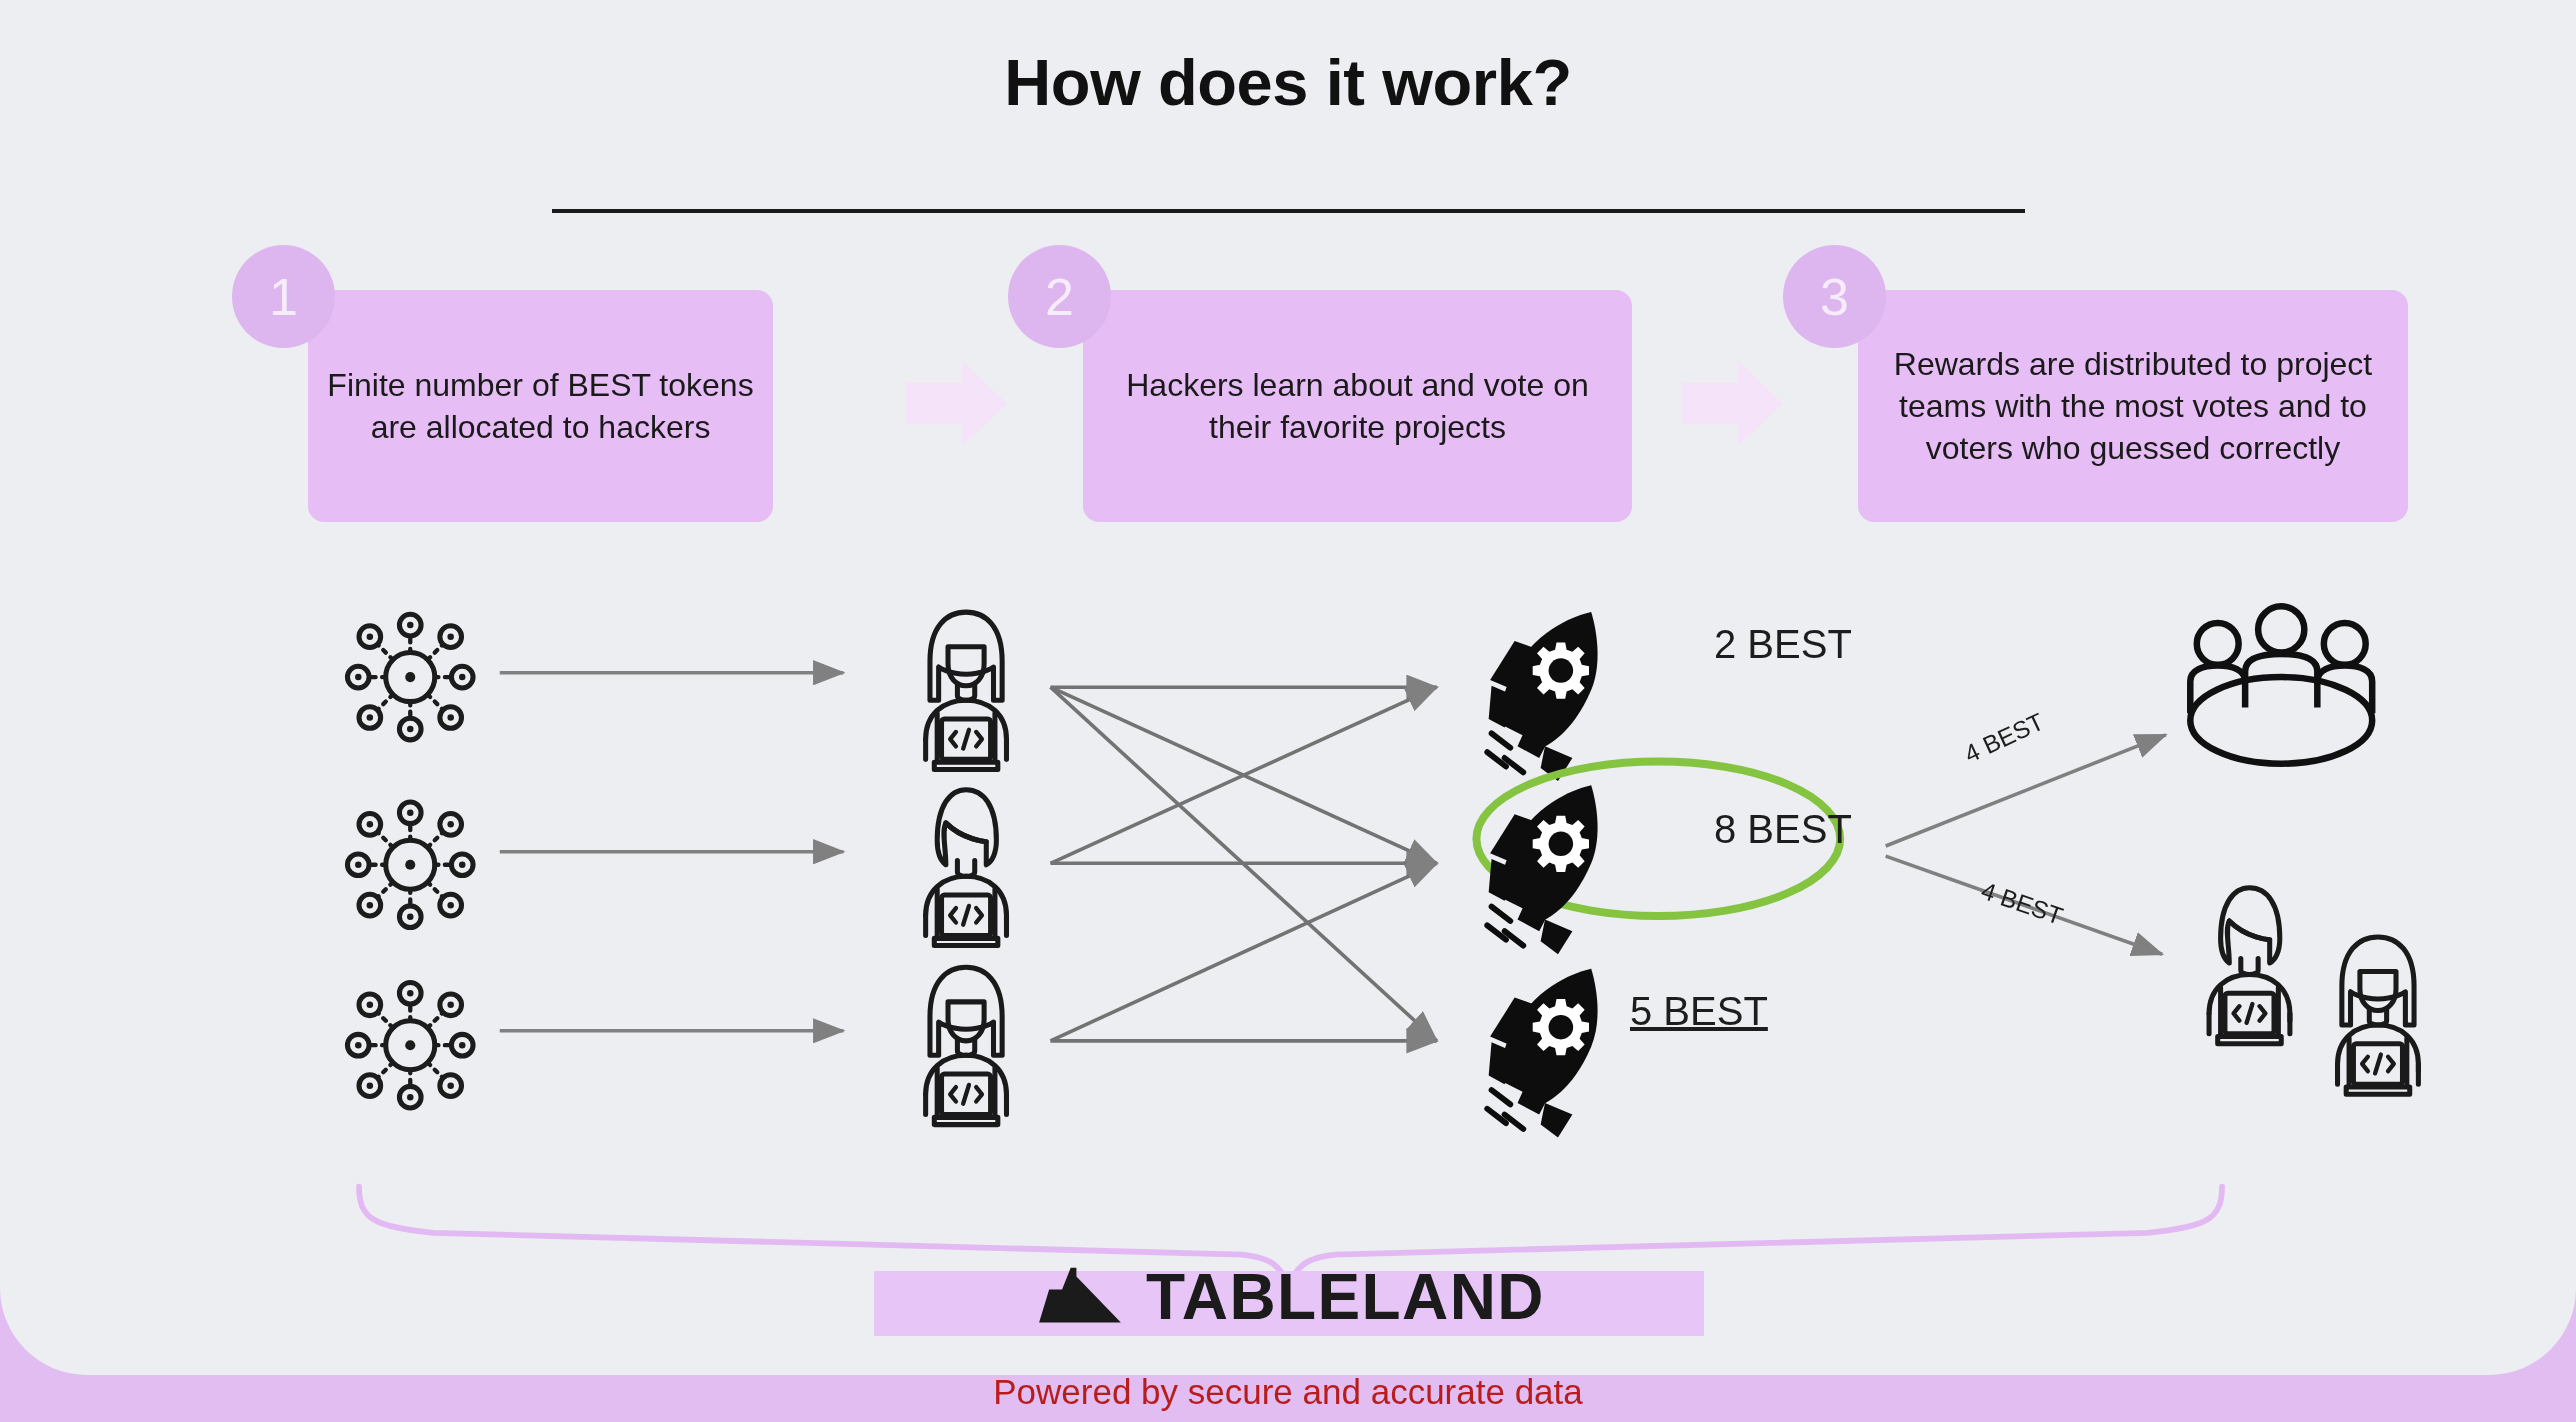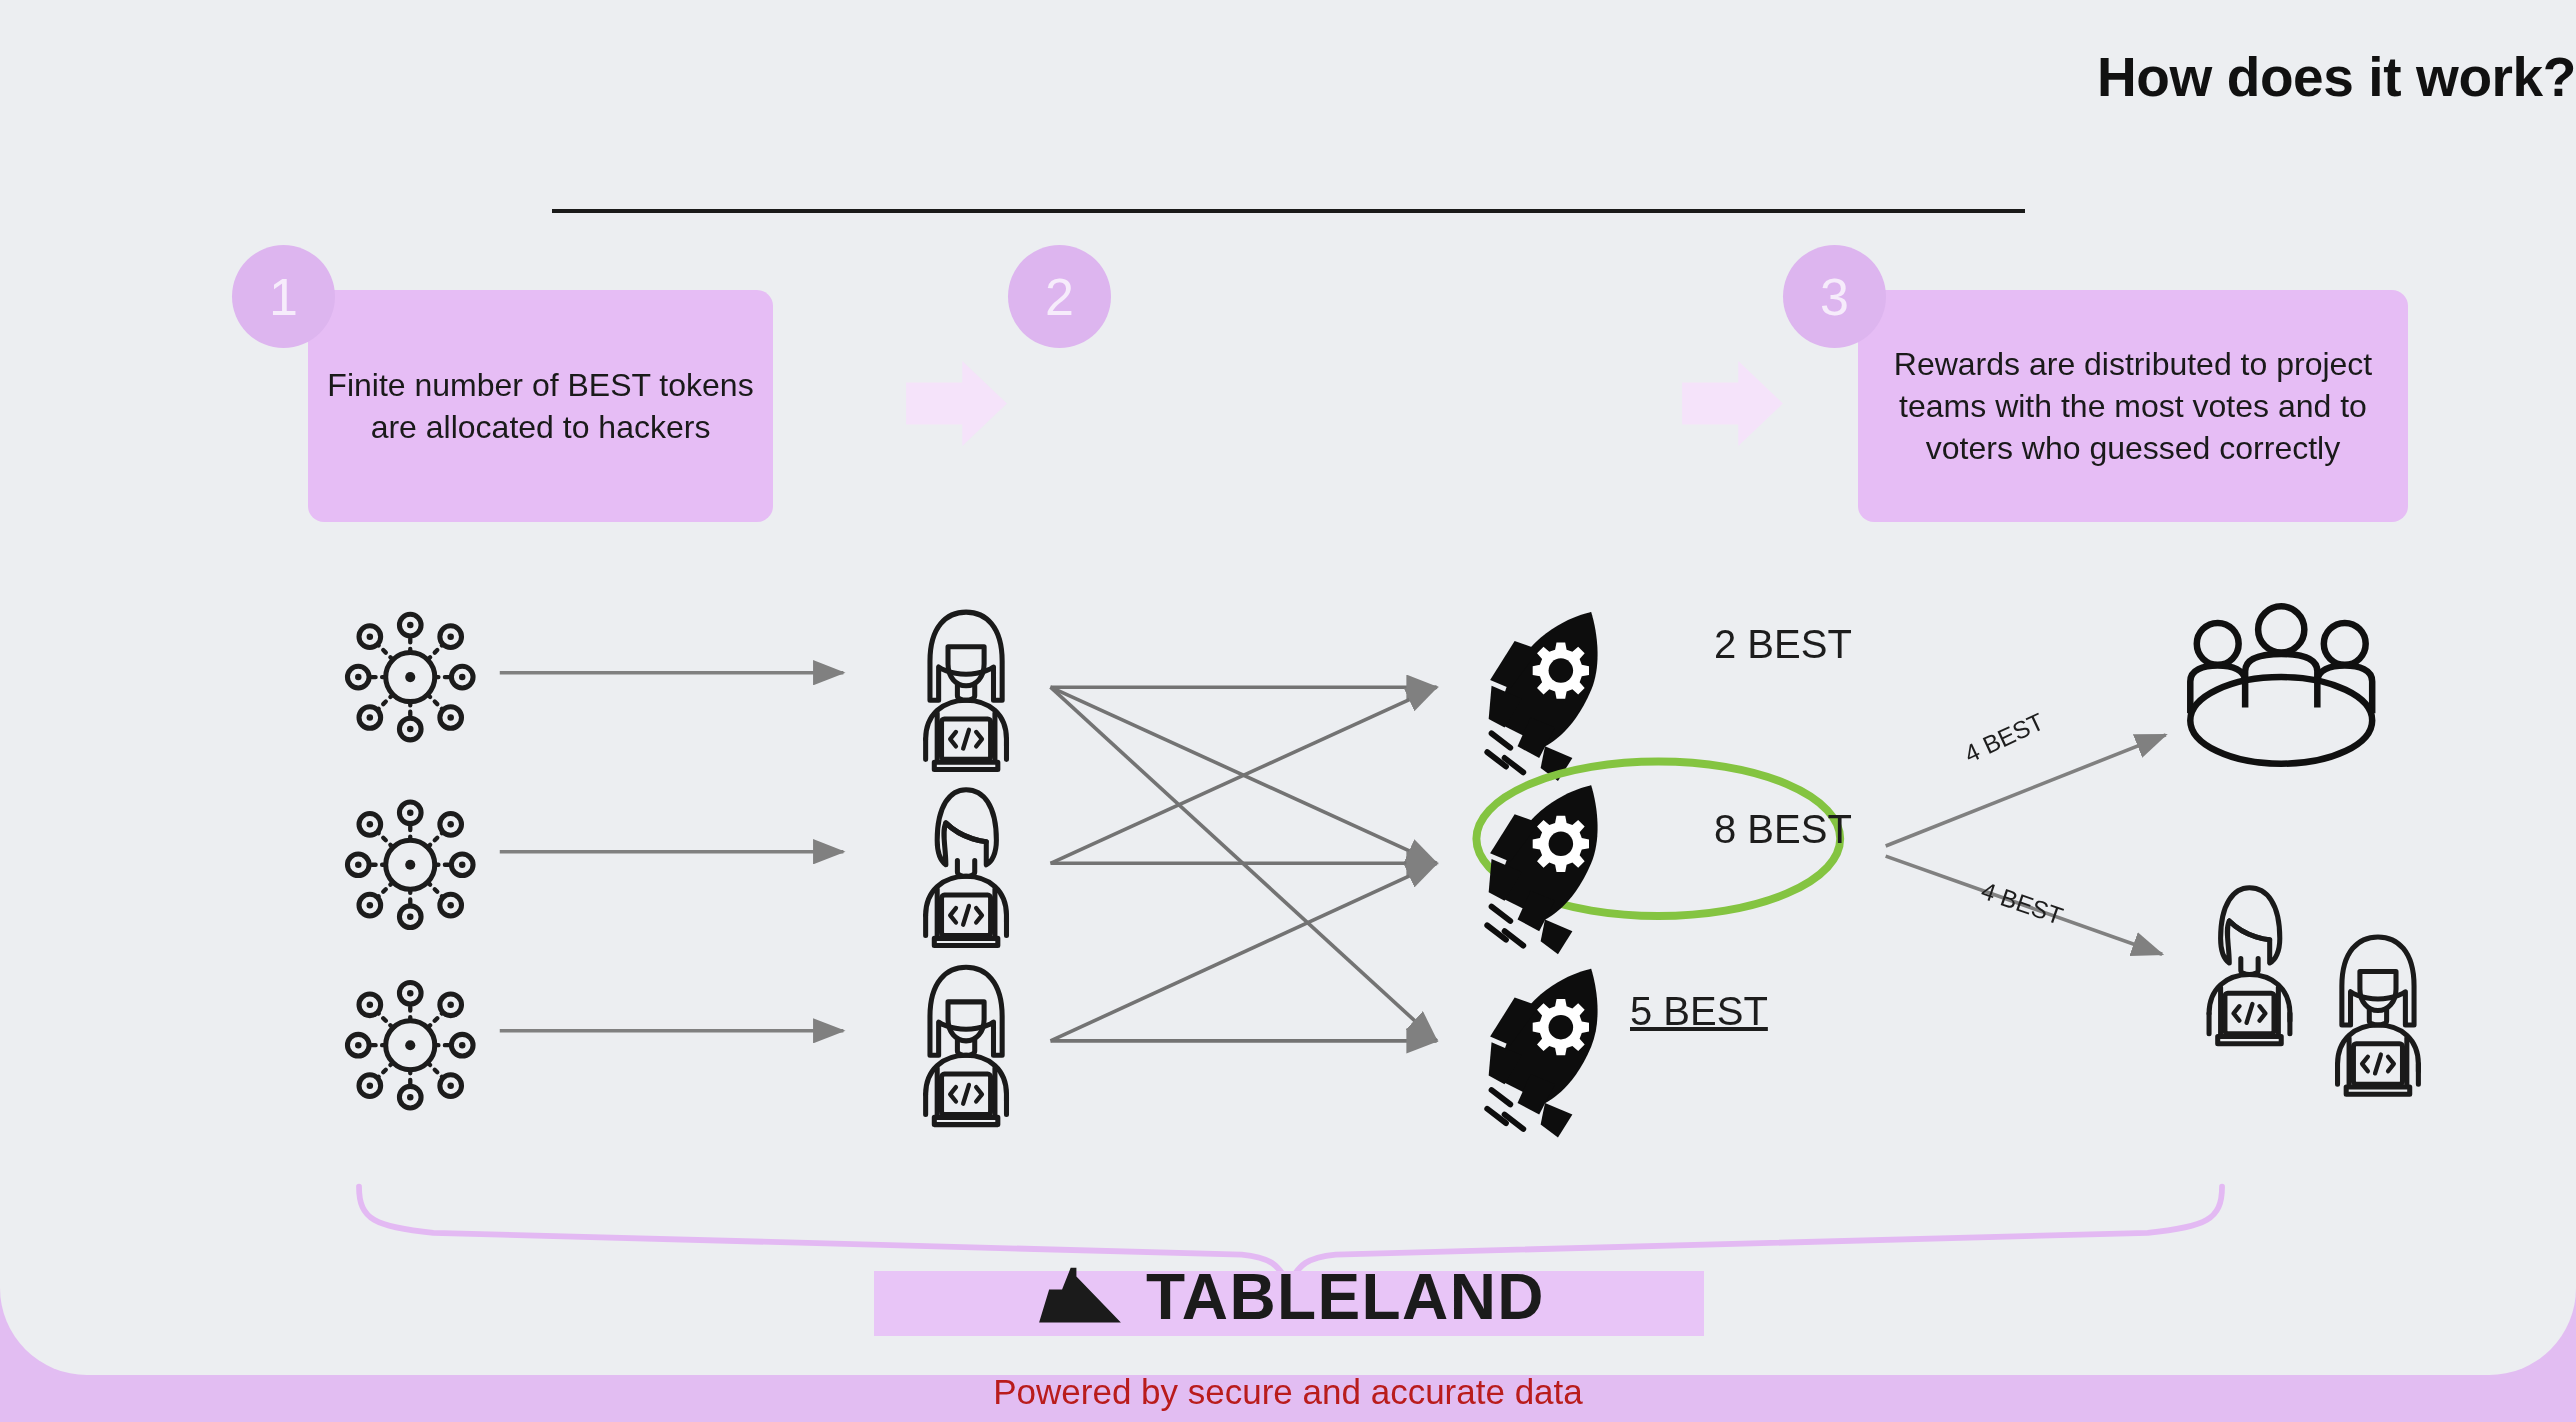--- a/index.html
+++ b/index.html
@@ -13,22 +13,22 @@
 
   
   .card{
     position:absolute;left:0;top:0;width:2576px;height:1375px;
     background:#eceef1;
     border-bottom-left-radius:87px;border-bottom-right-radius:87px;
   }
 
   
   .title{
-    position:absolute;left:0;top:45px;width:2576px;text-align:right;
-    font-size:55px;font-weight:bold;color:#111;letter-spacing:-0.4px;
+    position:absolute;left:0;top:45px;width:2576px;text-align:center;
+    font-size:65px;font-weight:bold;color:#111;letter-spacing:-0.4px;
   }
   .rule{
     position:absolute;left:552px;top:209px;width:1473px;height:4.3px;background:#1a1a1a;
   }
 
   
   .step-box{
     position:absolute;background:#e6bdf5;border-radius:16px;
     display:flex;align-items:center;justify-content:center;
     text-align:center;color:#1a1a1a;font-size:32px;line-height:1.32;
@@ -104,20 +104,23 @@
   <div class="step-box" id="step1">
     <span class="step-box-inner">Finite number of BEST tokens are allocated to hackers</span>
   </div>
 
   <svg class="chev" id="chev1" viewBox="0 0 140 118">
     <path d="M0 30 L78 30 L78 0 L140 59 L78 118 L78 88 L0 88 Z" fill="#f5e3fa"></path>
   </svg>
 
   <div class="step-num" id="num2">
     <span>2</span>
+  </div>
+  <div class="step-box" id="step2">
+    <span class="step-box-inner">Hackers learn about and vote on their favorite projects</span>
   </div>
 
   <svg class="chev" id="chev2" viewBox="0 0 140 118">
     <path d="M0 30 L78 30 L78 0 L140 59 L78 118 L78 88 L0 88 Z" fill="#f5e3fa"></path>
   </svg>
 
   <div class="step-num" id="num3">
     <span>3</span>
   </div>
   <div class="step-box" id="step3">

